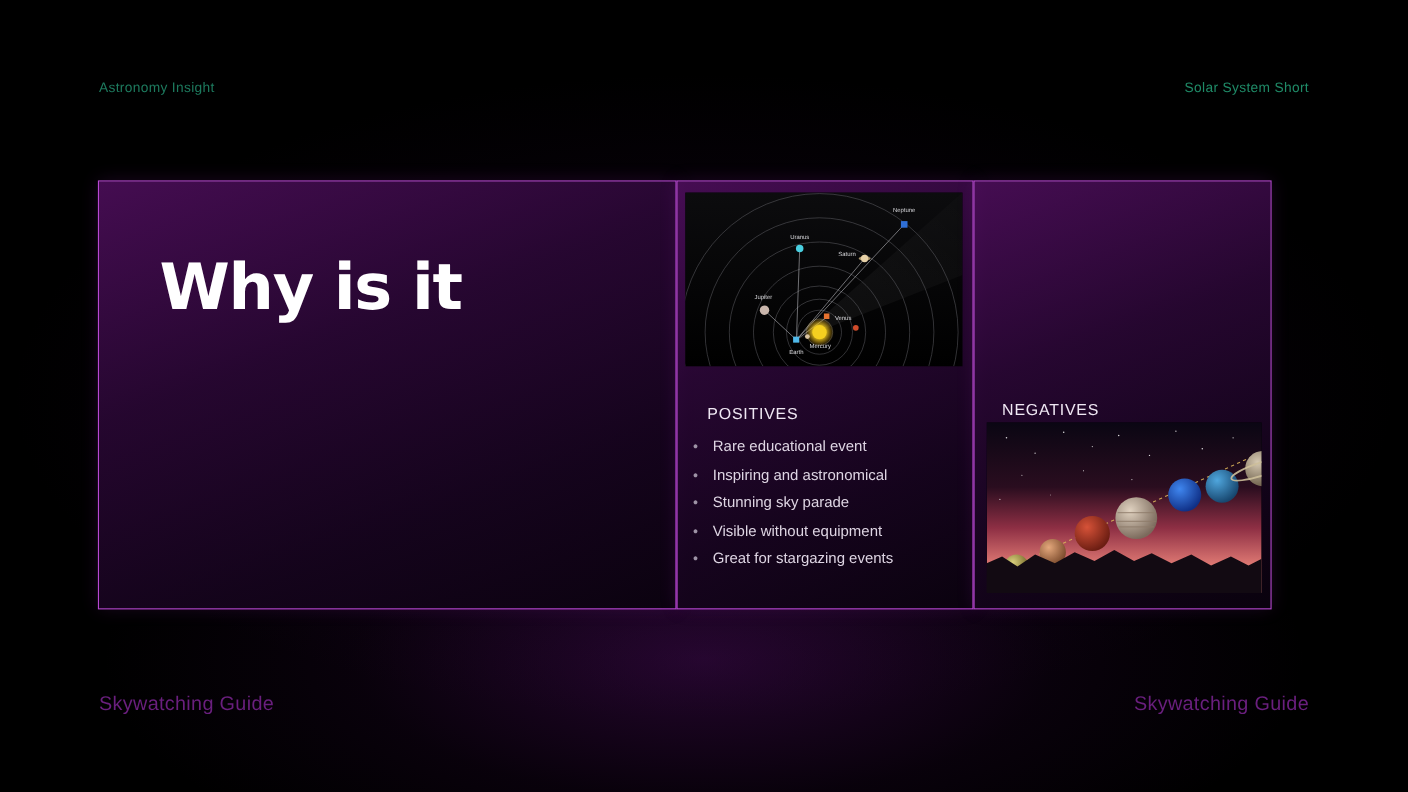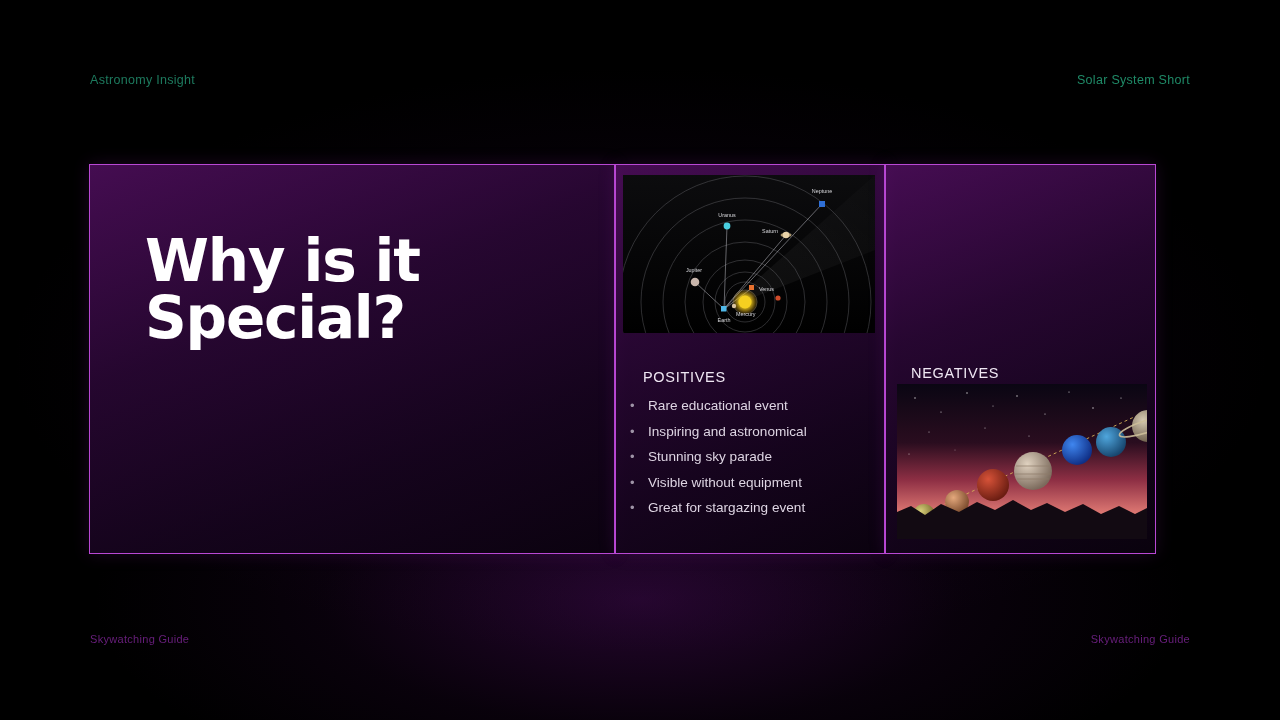--- a/index.html
+++ b/index.html
@@ -55,21 +55,21 @@
     position: absolute;
     top: 630px;
     left: 90px;
     right: 90px;
     height: 18px;
     display: flex;
     justify-content: space-between;
     align-items: center;
   }
   .footer-left, .footer-right {
-    font-size: 11px;
+    font-size: 18px;
     letter-spacing: 0.3px;
     color: #6a1f7e;
   }
 
   
   .cards {
     position: absolute;
     top: 164px;
     left: 89px;
     width: 1101px;
@@ -180,21 +180,20 @@
   <div class="header">
     <span class="header-left">Astronomy Insight</span>
     <span class="header-right">Solar System Short</span>
   </div>
 
   <div class="cards">
 
     <div class="card card-left">
       <div class="title">
         <span class="title-line">Why is it</span>
-        <span class="title-line">Special?</span>
       </div>
     </div>
 
     <div class="card card-mid">
 
       <div class="orbit-figure">
         <svg width="252" height="158" viewBox="0 0 252 158">
           <defs>
             <radialGradient id="sunGlow" cx="50%" cy="50%" r="50%">
               <stop offset="0%" stop-color="#fff6b0"></stop>
@@ -272,21 +271,21 @@
         <li>
           <span class="dot">•</span>
           <span class="txt">Stunning sky parade</span>
         </li>
         <li>
           <span class="dot">•</span>
           <span class="txt">Visible without equipment</span>
         </li>
         <li>
           <span class="dot">•</span>
-          <span class="txt">Great for stargazing event</span>
+          <span class="txt">Great for stargazing events</span>
         </li>
       </ul>
     </div>
 
     <div class="card card-right">
 
       <div class="section-head right-head">NEGATIVES</div>
 
       <ul class="bullets right-bullets">
         <li>

